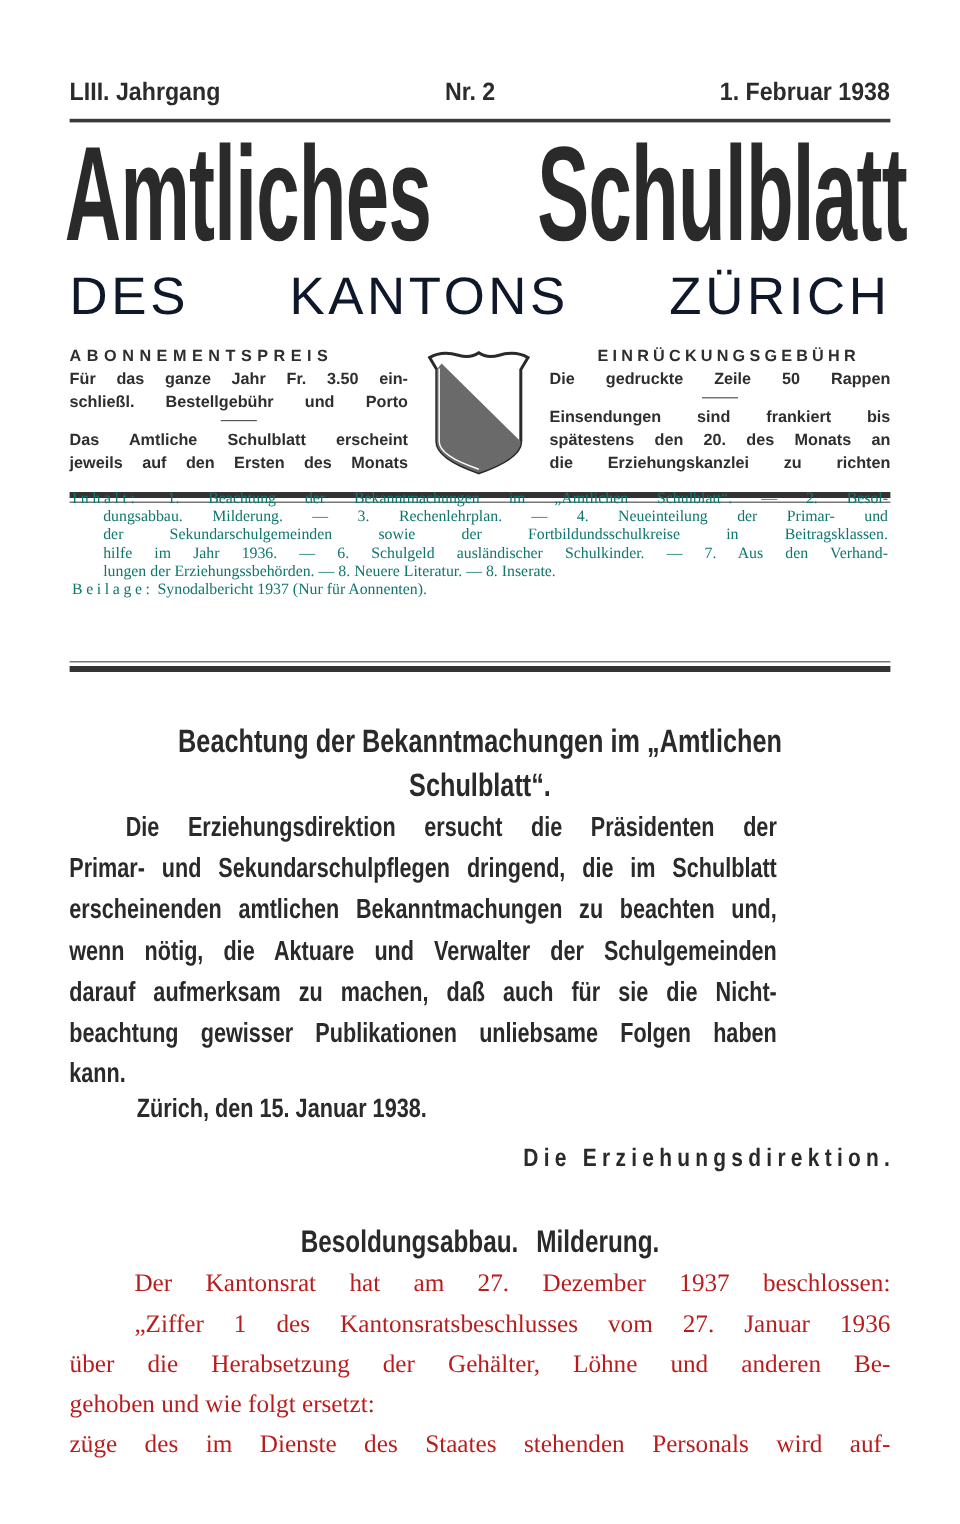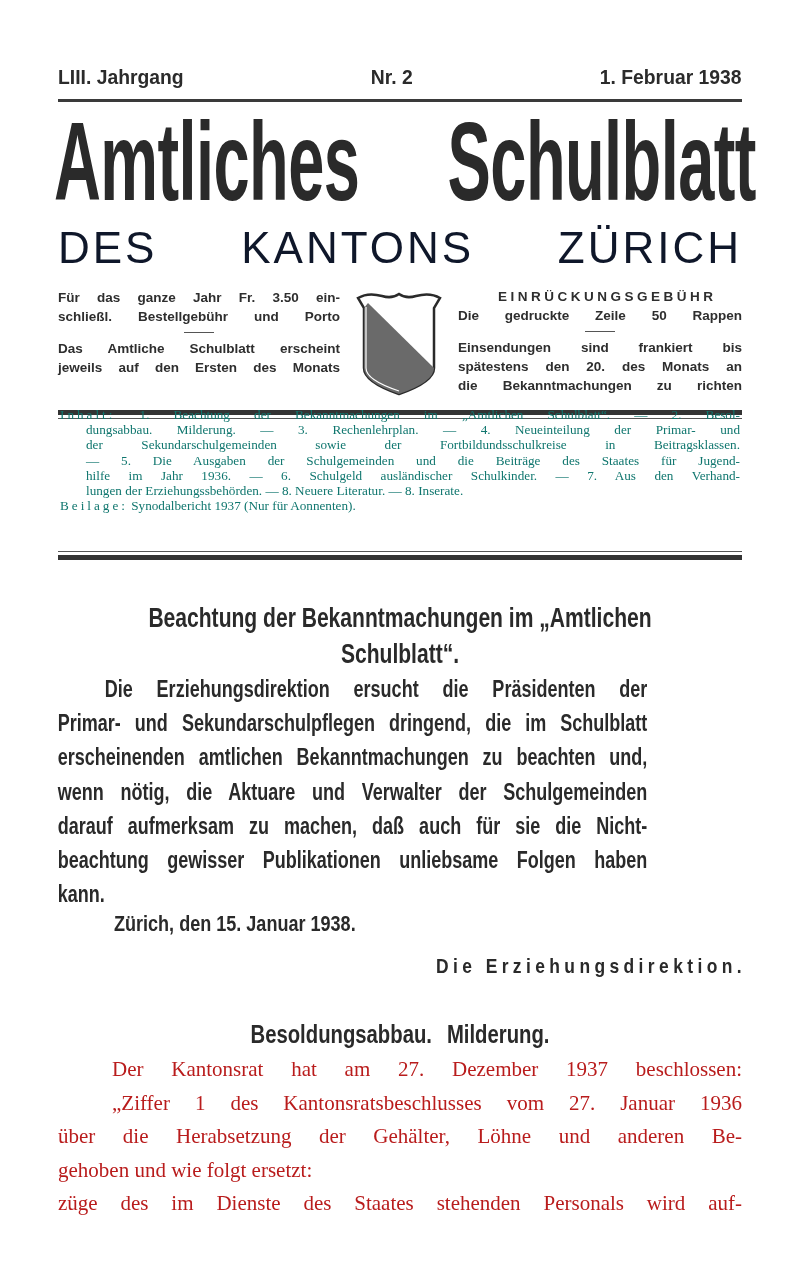--- a/index.html
+++ b/index.html
@@ -109,50 +109,50 @@
     <span>1. Februar 1938</span>
   </div>
   <div class="rule-top"></div>
 
   <div class="title">
     <span>Amtliches Schulblatt</span>
   </div>
   <div class="subtitle">DES KANTONS ZÜRICH</div>
 
   <div class="col col-left">
+    <div class="caps">ABONNEMENTSPREIS</div>
     <div class="line">Für das ganze Jahr Fr. 3.50 ein-</div>
     <div class="line">schließl. Bestellgebühr und Porto</div>
     <div class="divider"></div>
     <div class="line">Das Amtliche Schulblatt erscheint</div>
     <div class="line">jeweils auf den Ersten des Monats</div>
   </div>
 
   <svg class="shield" viewBox="0 0 94 106">
     <path d="M6 8 Q16 2 30 6 Q40 9 47 4 Q54 9 64 6 Q78 2 88 8 L82 18 L82 78 Q82 92 47 104 Q12 92 12 78 L12 18 Z" fill="#ffffff" stroke="#2a2a2a" stroke-width="2.5"></path>
     <path d="M12 18 L16 13 L82 78 Q82 92 47 104 Q12 92 12 78 Z" fill="#6a6a6a"></path>
     <path d="M14 17 L14 78 Q14 90 47 101" fill="none" stroke="#ffffff" stroke-width="1.2"></path>
   </svg>
 
   <div class="col col-right">
     <div class="caps">EINRÜCKUNGSGEBÜHR</div>
     <div class="line">Die gedruckte Zeile 50 Rappen</div>
     <div class="divider"></div>
     <div class="line">Einsendungen sind frankiert bis</div>
     <div class="line">spätestens den 20. des Monats an</div>
-    <div class="line">die Bekanntmachungen zu richten</div>
+    <div class="line">die Erziehungskanzlei zu richten</div>
   </div>
 
   <div class="rule-thick"></div>
   <div class="rule-thin"></div>
 
   <div class="contents">
     <div class="row"><span class="spaced">Inhalt:</span> <span>1. Beachtung der Bekanntmachungen im „Amtlichen Schulblatt“. — 2. Besol-</span></div>
     <div class="row indent">dungsabbau. Milderung. — 3. Rechenlehrplan. — 4. Neueinteilung der Primar- und</div>
     <div class="row indent">der Sekundarschulgemeinden sowie der Fortbildundsschulkreise in Beitragsklassen.</div>
-    <div class="row indent">— 5. Die Ausgaben der Schulgemeinden und die Beiträge des Staates für Jugend-</div>
     <div class="row indent">hilfe im Jahr 1936. — 6. Schulgeld ausländischer Schulkinder. — 7. Aus den Verhand-</div>
     <div class="row indent last">lungen der Erziehungssbehörden. — 8. Neuere Literatur. — 8. Inserate.</div>
     <div class="row last"><span class="spaced">Beilage:</span> <span>Synodalbericht 1937 (Nur für Aonnenten).</span></div>
   </div>
 
   <div class="rule-thin2"></div>
   <div class="rule-thick2"></div>
 
   <div class="art1-head h-cond">
     <div>Beachtung der Bekanntmachungen im „Amtlichen</div>

